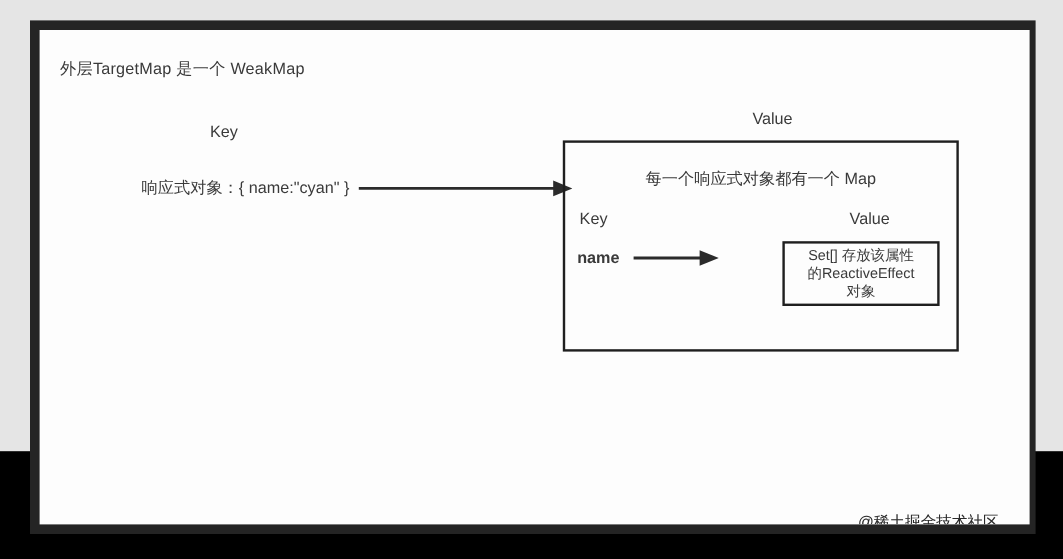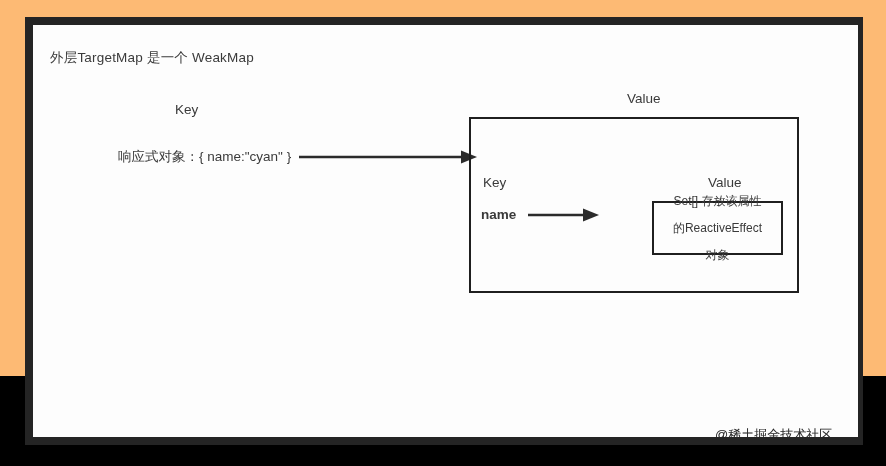--- a/index.html
+++ b/index.html
@@ -11,21 +11,21 @@
     width: 886px;
     height: 466px;
     overflow: hidden;
     font-family: "Liberation Sans", "DejaVu Sans", sans-serif;
   }
 
   #stage {
     position: relative;
     width: 886px;
     height: 376px;
-    background: #fdba74;
+    background: #e5e5e5;
   }
 
   
   #canvas-frame {
     position: absolute;
     left: 25px;
     top: 17px;
     width: 838px;
     height: 428px;
     background: #242424;
@@ -115,21 +115,20 @@
     top: 176px;
     width: 131px;
     height: 54px;
     border: 2px solid #1f1f1f;
     box-sizing: border-box;
     display: flex;
     flex-direction: column;
     align-items: center;
     justify-content: center;
     text-align: center;
-    gap: 12px;
   }
   #set-box .line {
     color: #3a3a3a;
     font-size: 12px;
     line-height: 15px;
     white-space: nowrap;
   }
 
   
   .arrow {
@@ -175,20 +174,21 @@
 
     <div class="txt" id="value-label-outer">Value</div>
 
     <svg class="arrow" id="arrow-outer" style="left:264px; top:122px; width:180px; height:20px;" viewBox="0 0 180 20">
       <line x1="2" y1="10" x2="166" y2="10" stroke="#2b2b2b" stroke-width="2.4"></line>
       <polygon points="164,3.5 180,10 164,16.5" fill="#2b2b2b"></polygon>
     </svg>
 
     <div id="map-box"></div>
 
+    <div class="txt" id="map-box-title">每一个响应式对象都有一个 Map</div>
 
     <div class="txt" id="key-label-inner">Key</div>
 
     <div class="txt" id="value-label-inner">Value</div>
 
     <div class="txt" id="name-key">name</div>
 
     <svg class="arrow" id="arrow-inner" style="left:494px; top:181px; width:72px; height:18px;" viewBox="0 0 72 18">
       <line x1="1" y1="9" x2="58" y2="9" stroke="#2b2b2b" stroke-width="2.4"></line>
       <polygon points="56,2.5 72,9 56,15.5" fill="#2b2b2b"></polygon>

